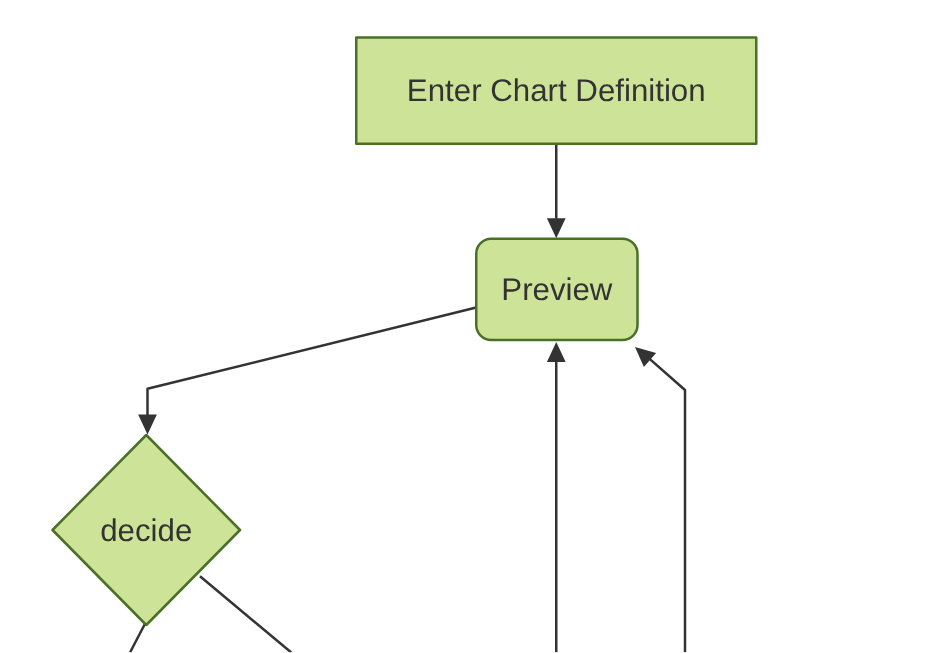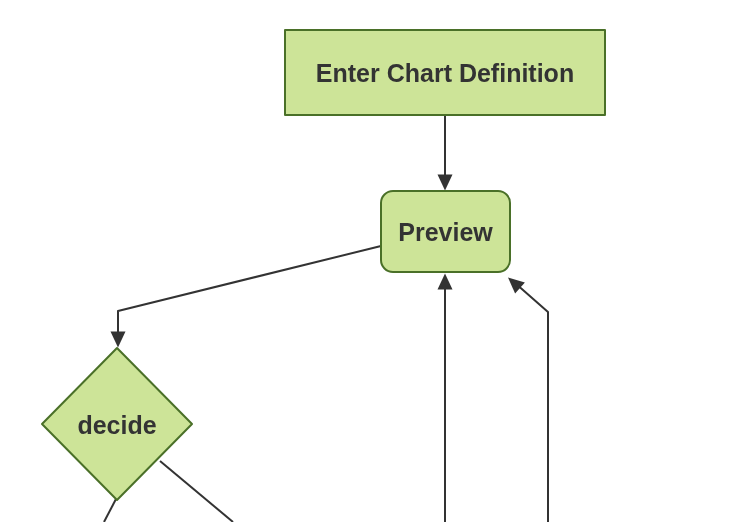--- a/index.html
+++ b/index.html
@@ -8,21 +8,20 @@
     background: #ffffff;
     width: 740px;
     height: 522px;
     overflow: hidden;
   }
   .canvas-wrap {
     width: 740px;
     height: 522px;
     position: relative;
     background: #ffffff;
-    font-weight: bold;
   }
   svg { display: block; }
   .node-shape {
     fill: var(--node-fill, #cde498);
     stroke: var(--node-border, #4a7028);
     stroke-width: 2;
     stroke-linejoin: round;
   }
   .edge {
     stroke: var(--edge-color, #333333);

